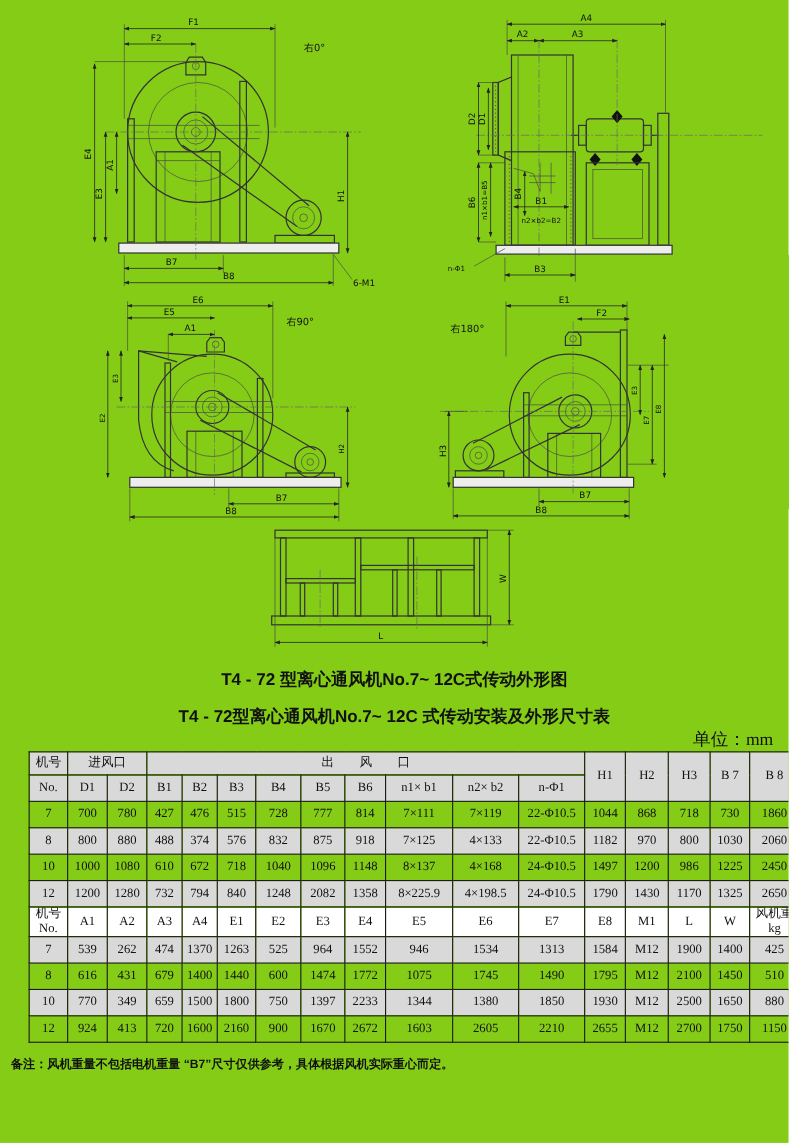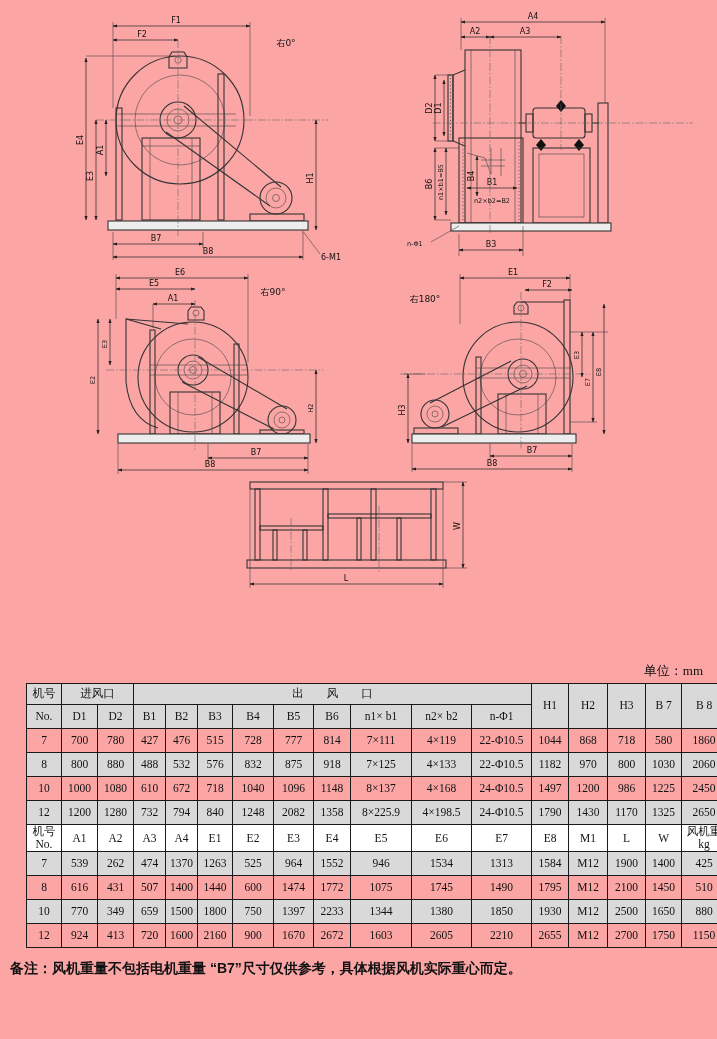--- a/index.html
+++ b/index.html
@@ -1,42 +1,42 @@
 <!DOCTYPE html>
 <html><head>
 <meta charset="utf-8">
 <style>
   html,body{margin:0;padding:0;background:#fff;}
-  #page{position:relative;width:717px;height:1039px;background:#fca5a5;overflow:hidden;
+  #page{position:relative;width:717px;height:1039px;background:#84cc16;overflow:hidden;
         font-family:"Liberation Serif",serif;color:#111;}
   svg{position:absolute;}
   svg text{font:8px "DejaVu Sans",sans-serif;fill:#111;}
   svg text.ang{font:9px "DejaVu Sans",sans-serif;}
   svg text.sm{font:6.5px "DejaVu Sans",sans-serif;}
   .ln{stroke:#333;stroke-width:1.1;fill:none;}
   .thin{stroke:#444;stroke-width:.6;fill:none;}
   .dim{stroke:#222;stroke-width:.7;fill:none;}
   .cl{stroke:#666;stroke-width:.6;stroke-dasharray:8 2 1.5 2;fill:none;}
   .dot{stroke:#444;stroke-width:.8;stroke-dasharray:1 2.5;fill:none;}
   .plate{fill:#ededed;stroke:#333;stroke-width:1.1;}
   .title{position:absolute;left:0;width:717px;text-align:center;
          font-family:"Liberation Sans",sans-serif;font-weight:bold;font-size:15.5px;}
-  #unit{position:absolute;top:662px;right:14px;font-size:13px;}
+  #unit{position:absolute;top:662px;right:14px;font-size:16px;}
   #dimtable{position:absolute;left:26px;top:683px;width:700px;border-collapse:collapse;
             table-layout:fixed;}
   #dimtable th,#dimtable td{border:1px solid #1a1a1a;font-family:"Liberation Serif",serif;
             font-size:11.5px;font-weight:normal;text-align:center;padding:0;height:23px;
             overflow:hidden;white-space:pre-line;line-height:1.15;}
   #dimtable thead th{background:#d9d9d9;}
   #dimtable tr.h1row th{height:20px;}
   tbody.s1 tr:nth-child(even) td{background:#d9d9d9;}
   tbody.s2 tr:nth-child(odd) td{background:#d9d9d9;}
   tbody.mid th{background:#fff;height:37px;}
   #footnote{position:absolute;left:10px;top:960px;width:700px;
-            font-family:"Liberation Sans",sans-serif;font-weight:bold;font-size:14px;}
+            font-family:"Liberation Sans",sans-serif;font-weight:bold;font-size:11px;}
 </style>
 </head>
 <body>
 
 <div id="page">
 
   <svg style="left:58px;top:8px" width="340" height="258" viewBox="0 0 340 258">
     <defs>
         <marker id="ar0" viewBox="0 0 10 10" refX="9" refY="5" markerWidth="7" markerHeight="7" orient="auto-start-reverse">
           <path d="M0,1.5 L10,5 L0,8.5 z" fill="#222"></path>
@@ -324,20 +324,22 @@
         <line class="thin" x1="221" y1="100" x2="242" y2="100"></line>
       <line class="dim" x1="238" y1="14" x2="238" y2="100" marker-start="url(#ar4)" marker-end="url(#ar4)"></line>
       <line class="thin" x1="25" y1="21" x2="25" y2="120"></line>
         <line class="thin" x1="218" y1="21" x2="218" y2="120"></line>
       <line class="dim" x1="25" y1="116" x2="218" y2="116" marker-start="url(#ar4)" marker-end="url(#ar4)"></line>
     </g>
     <text x="235" y="58" text-anchor="middle" transform="rotate(-90 235 58)">W</text>
     <text x="121" y="113" text-anchor="middle">L</text>
   </svg>
 
+  <div class="title" style="top:608px">T4 - 72 型离心通风机No.7~ 12C式传动外形图</div>
+  <div class="title" style="top:641px">T4 - 72型离心通风机No.7~ 12C 式传动安装及外形尺寸表</div>
   <div id="unit">单位：mm</div>
 
   <table id="dimtable">
     <colgroup>
       <col style="width:35px">
         <col style="width:36px">
         <col style="width:36px">
         <col style="width:32px">
       <col style="width:32px">
         <col style="width:35px">
@@ -384,34 +386,34 @@
           <td>7</td>
           <td>700</td>
           <td>780</td>
           <td>427</td>
           <td>476</td>
           <td>515</td>
           <td>728</td>
           <td>777</td>
           <td>814</td>
           <td>7×111</td>
-          <td>4×119</td>
+          <td>7×119</td>
           <td>22-Φ10.5</td>
           <td>1044</td>
           <td>868</td>
           <td>718</td>
-          <td>580</td>
+          <td>730</td>
           <td>1860</td>
         </tr>
         <tr>
           <td>8</td>
           <td>800</td>
           <td>880</td>
           <td>488</td>
-          <td>532</td>
+          <td>374</td>
           <td>576</td>
           <td>832</td>
           <td>875</td>
           <td>918</td>
           <td>7×125</td>
           <td>4×133</td>
           <td>22-Φ10.5</td>
           <td>1182</td>
           <td>970</td>
           <td>800</td>
@@ -497,21 +499,21 @@
           <td>1584</td>
           <td>M12</td>
           <td>1900</td>
           <td>1400</td>
           <td>425</td>
         </tr>
         <tr>
           <td>8</td>
           <td>616</td>
           <td>431</td>
-          <td>507</td>
+          <td>679</td>
           <td>1400</td>
           <td>1440</td>
           <td>600</td>
           <td>1474</td>
           <td>1772</td>
           <td>1075</td>
           <td>1745</td>
           <td>1490</td>
           <td>1795</td>
           <td>M12</td>

